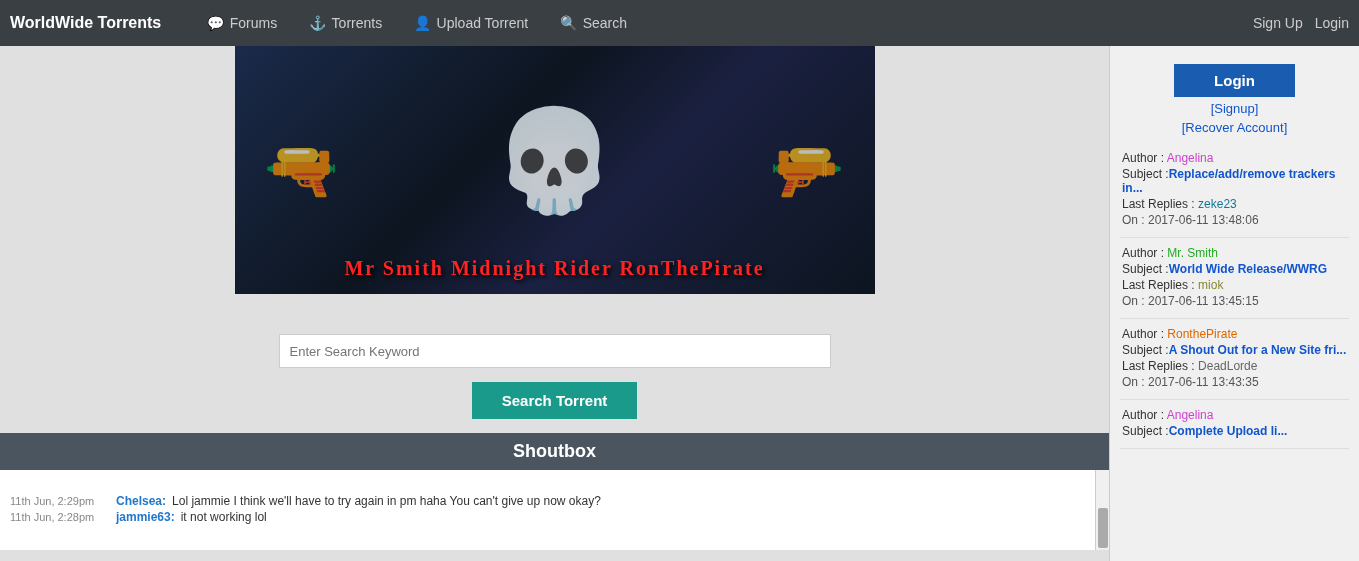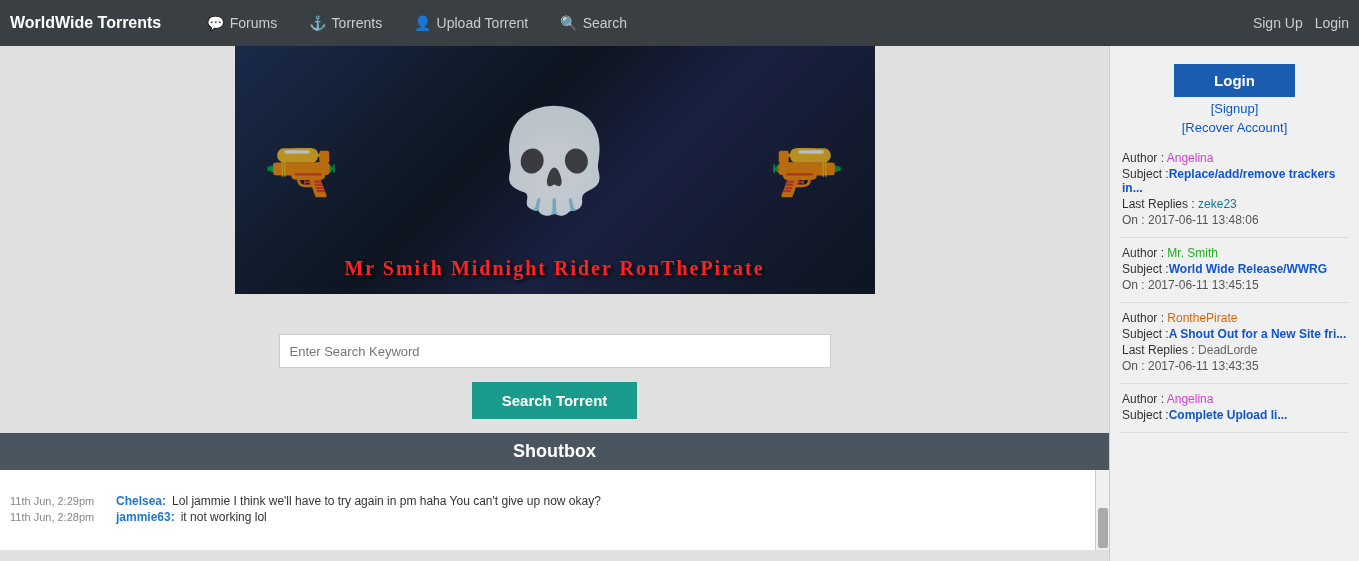--- a/index.html
+++ b/index.html
@@ -362,20 +362,23 @@
       </div>
     </div>
 
     <div class="forum-entry">
       <div class="forum-entry-row">
         <span>Author : </span><span class="forum-author-name green">Mr. Smith</span>
       </div>
       <div class="forum-entry-row">
         <span>Subject :</span><a class="forum-subject-link">World Wide Release/WWRG</a>
       </div>
+      <div class="forum-entry-row">
+        <span>Last Replies : </span><span class="forum-reply-name olive">miok</span>
+      </div>
       <div class="forum-entry-row forum-date">
         <span>On : </span><span>2017-06-11 13:45:15</span>
       </div>
     </div>
 
     <div class="forum-entry">
       <div class="forum-entry-row">
         <span>Author : </span><span class="forum-author-name orange">RonthePirate</span>
       </div>
       <div class="forum-entry-row">

